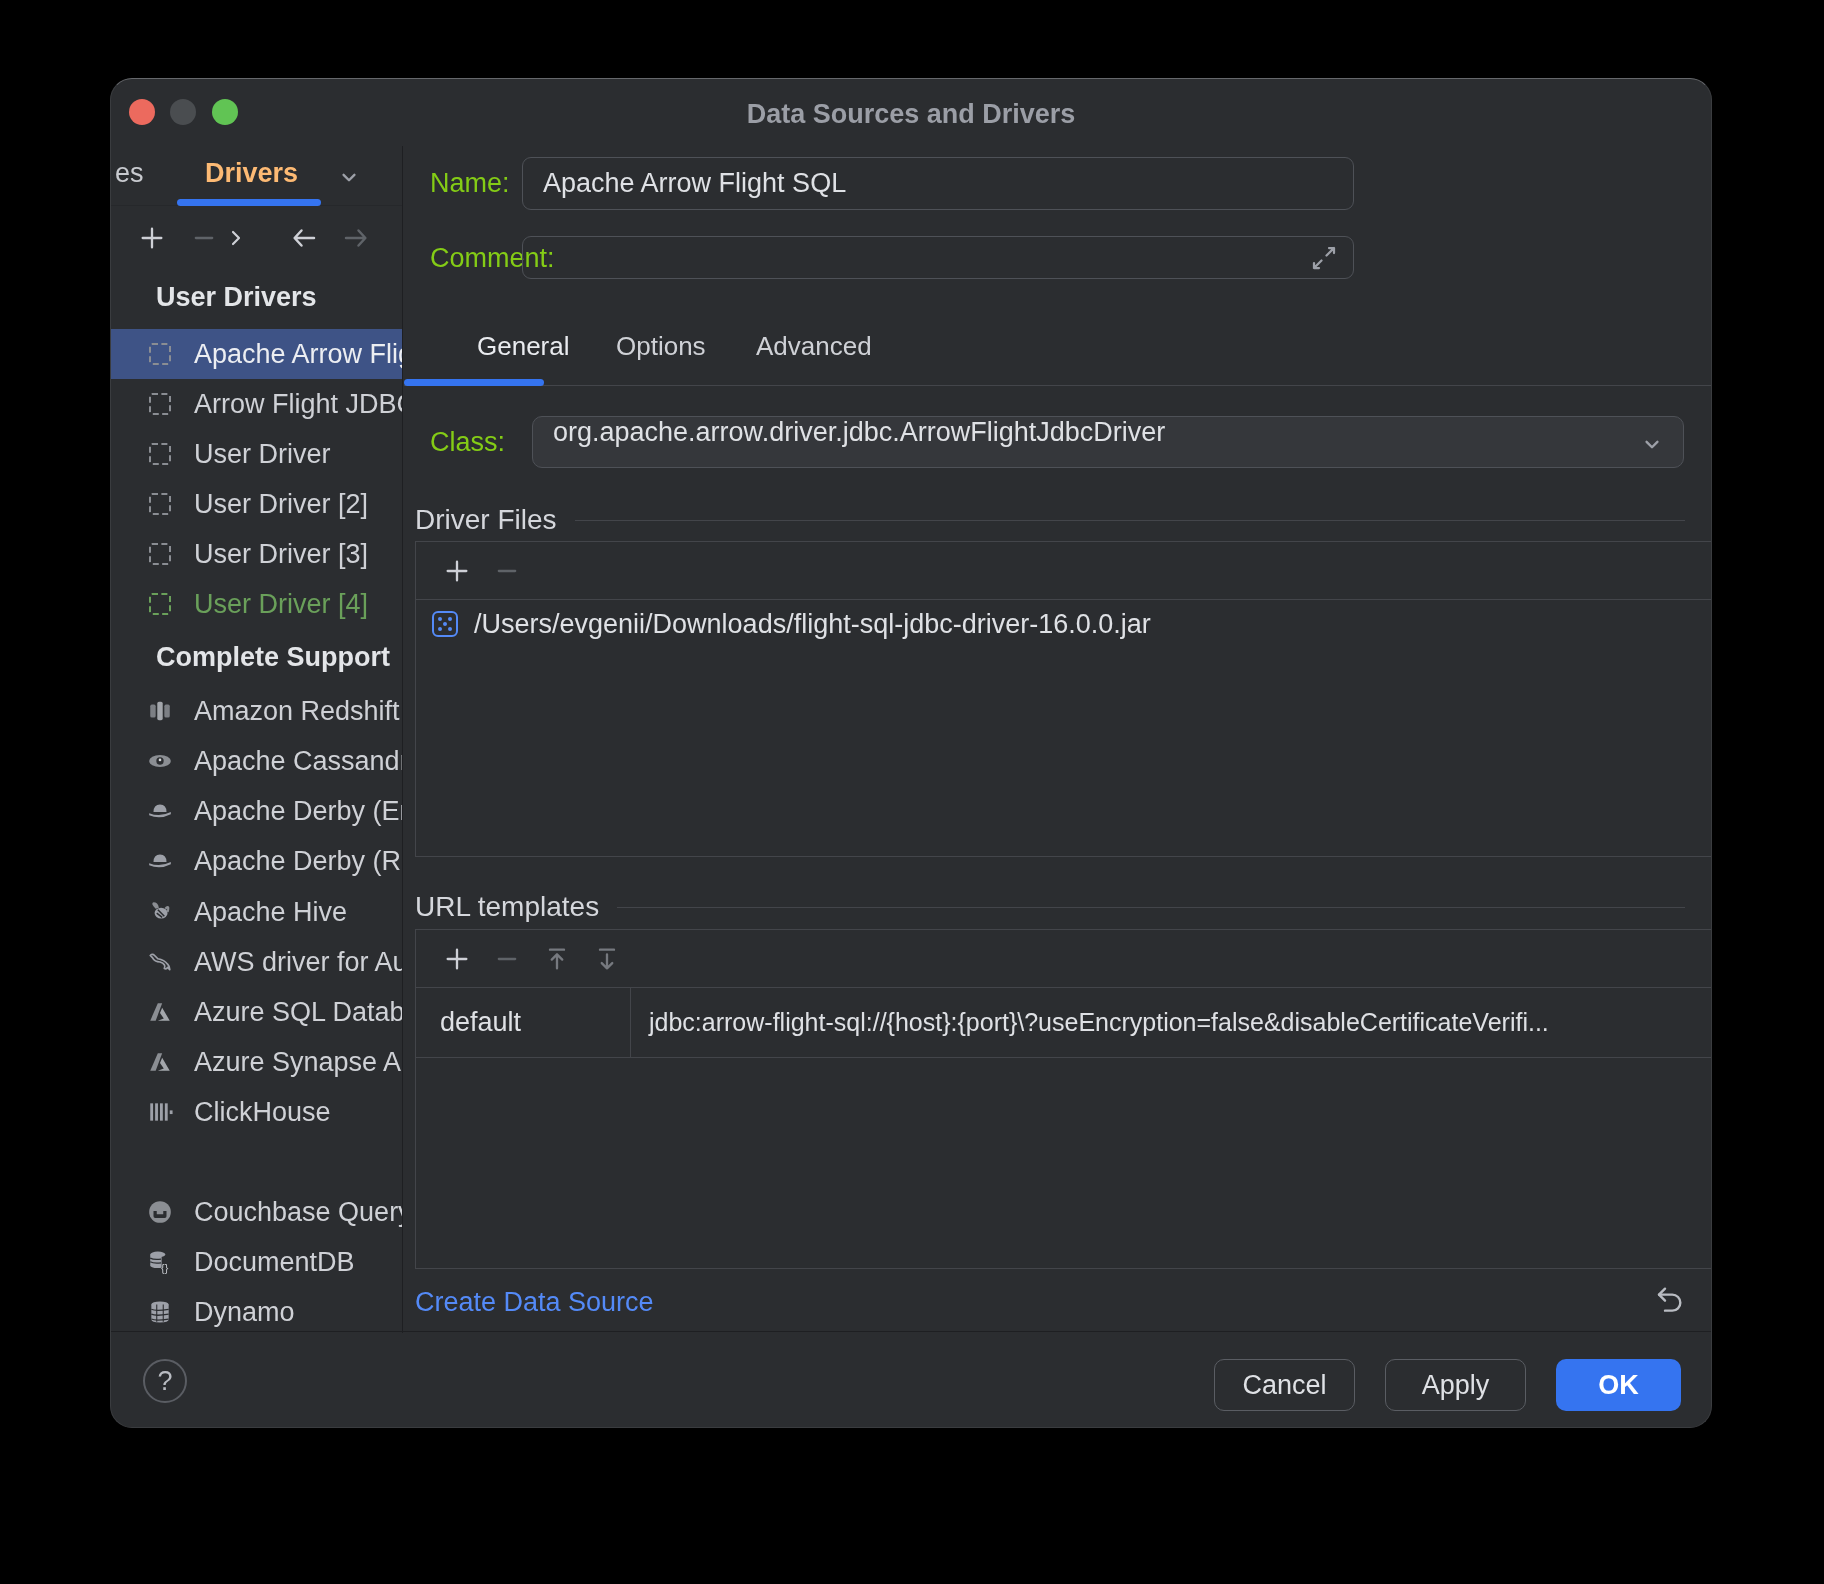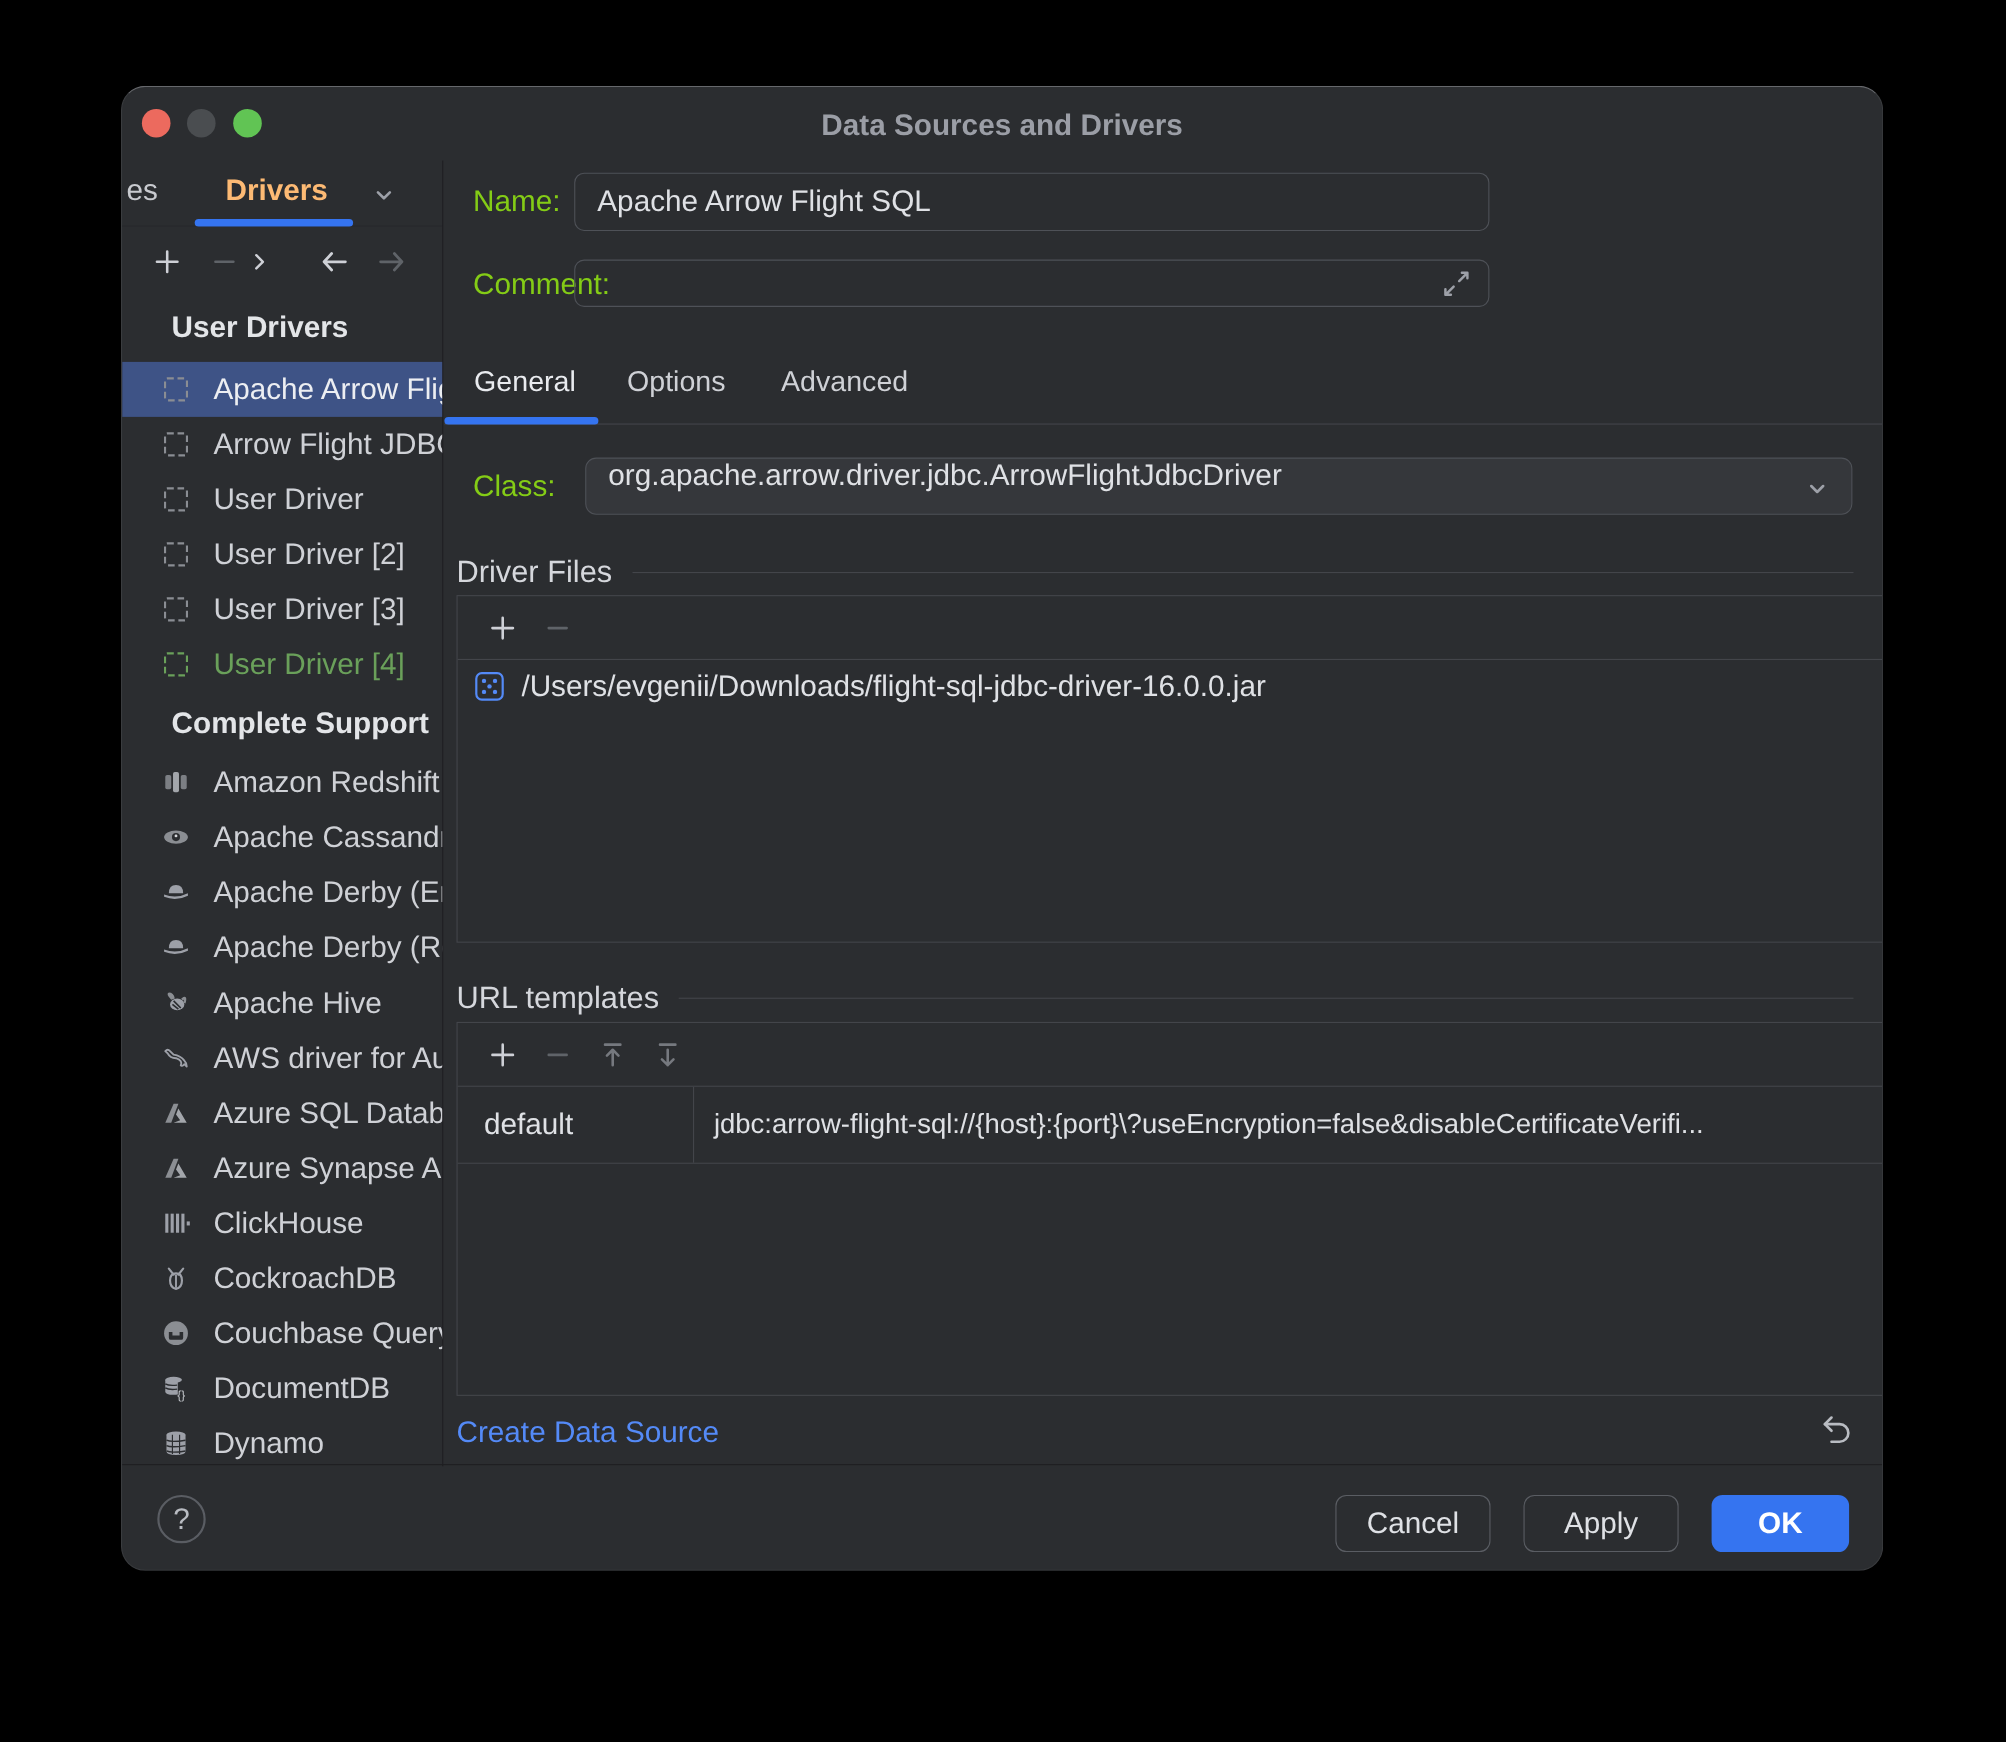--- a/index.html
+++ b/index.html
@@ -32,21 +32,21 @@
   .sb-row.selected .lbl{color:#eceef2;}
   .sb-row.green .lbl{color:#6aa05a;}
   .dashed-box{width:22px;height:22px;border:2px dashed #8a8d93;border-radius:3px;}
   
   .main{position:absolute;left:293px;top:67px;width:1309px;height:1187px;}
   .flabel{position:absolute;font-size:27px;color:#84cc16;}
   .textfield{position:absolute;border:1px solid #4e5157;border-radius:9px;background:transparent;
     font-size:27px;color:#dfe1e5;display:flex;align-items:center;padding-left:20px;}
   .expand-ic{position:absolute;right:14px;top:50%;transform:translateY(-50%);}
   .tabs{position:absolute;left:0;top:185px;height:40px;}
-  .tab{position:absolute;top:0;font-size:26px;color:#cfd1d6;}
+  .tab{position:absolute;top:0;font-size:26px;color:#cfd1d6;margin-left:46px;}
   .tab.active{color:#e9ebef;}
   .tab-underline{position:absolute;left:0;top:233px;width:140px;height:7px;background:#3574f0;border-radius:4px;z-index:2;}
   .main-sep{position:absolute;left:0;top:239px;width:1309px;height:1px;background:#43454a;}
   .combo{position:absolute;left:128px;top:270px;width:1152px;height:52px;background:#35373b;
     border:1px solid #4e5157;border-radius:10px;display:flex;align-items:flex-start;padding-left:20px;
     font-size:27px;color:#dfe1e5;}
   .combo-chevron{position:absolute;right:18px;top:14px;}
   .sec-header{position:absolute;left:11px;right:28px;display:flex;align-items:center;height:32px;}
   .sec-header .t{font-size:28px;color:#d5d7dc;white-space:nowrap;}
   .sec-header .line{flex:1;height:1px;background:#43454a;margin-left:18px;}
@@ -249,30 +249,20 @@
         <svg width="26" height="26" viewBox="0 0 24 24">
             <rect x="3" y="4" width="2.6" height="16" fill="#9da0a8"></rect>
             <rect x="7.5" y="4" width="2.6" height="16" fill="#9da0a8"></rect>
             <rect x="12" y="4" width="2.6" height="16" fill="#9da0a8"></rect>
             <rect x="16.5" y="4" width="2.6" height="16" fill="#9da0a8"></rect>
             <rect x="21" y="10.5" width="2.6" height="3.4" fill="#9da0a8"></rect>
           </svg>
       </span>
       <span class="lbl">ClickHouse</span>
     </div>
-    <div class="sb-row" style="top:991px">
-      <span class="ic">
-        <svg width="26" height="26" viewBox="0 0 24 24">
-            <path d="M6 4 L10 9 M18 4 L14 9" stroke="#9da0a8" stroke-width="1.8" fill="none" stroke-linecap="round"></path>
-            <path d="M12 8 Q17 8 17 14 Q17 20 12 21 Q7 20 7 14 Q7 8 12 8 Z" fill="none" stroke="#9da0a8" stroke-width="1.8"></path>
-            <path d="M12 9 V20" stroke="#9da0a8" stroke-width="1.6"></path>
-          </svg>
-      </span>
-      <span class="lbl">CockroachDB</span>
-    </div>
     <div class="sb-row" style="top:1041px">
       <span class="ic">
         <svg width="26" height="26" viewBox="0 0 24 24">
             <circle cx="12" cy="12" r="10" fill="#8b8e93"></circle>
             <path d="M6 11 h3 v3 h6 v-3 h3 v5 q0 1.6 -1.6 1.6 h-8.8 q-1.6 0 -1.6 -1.6 Z" fill="#2b2d30"></path>
           </svg>
       </span>
       <span class="lbl">Couchbase Query</span>
     </div>
     <div class="sb-row" style="top:1091px">

